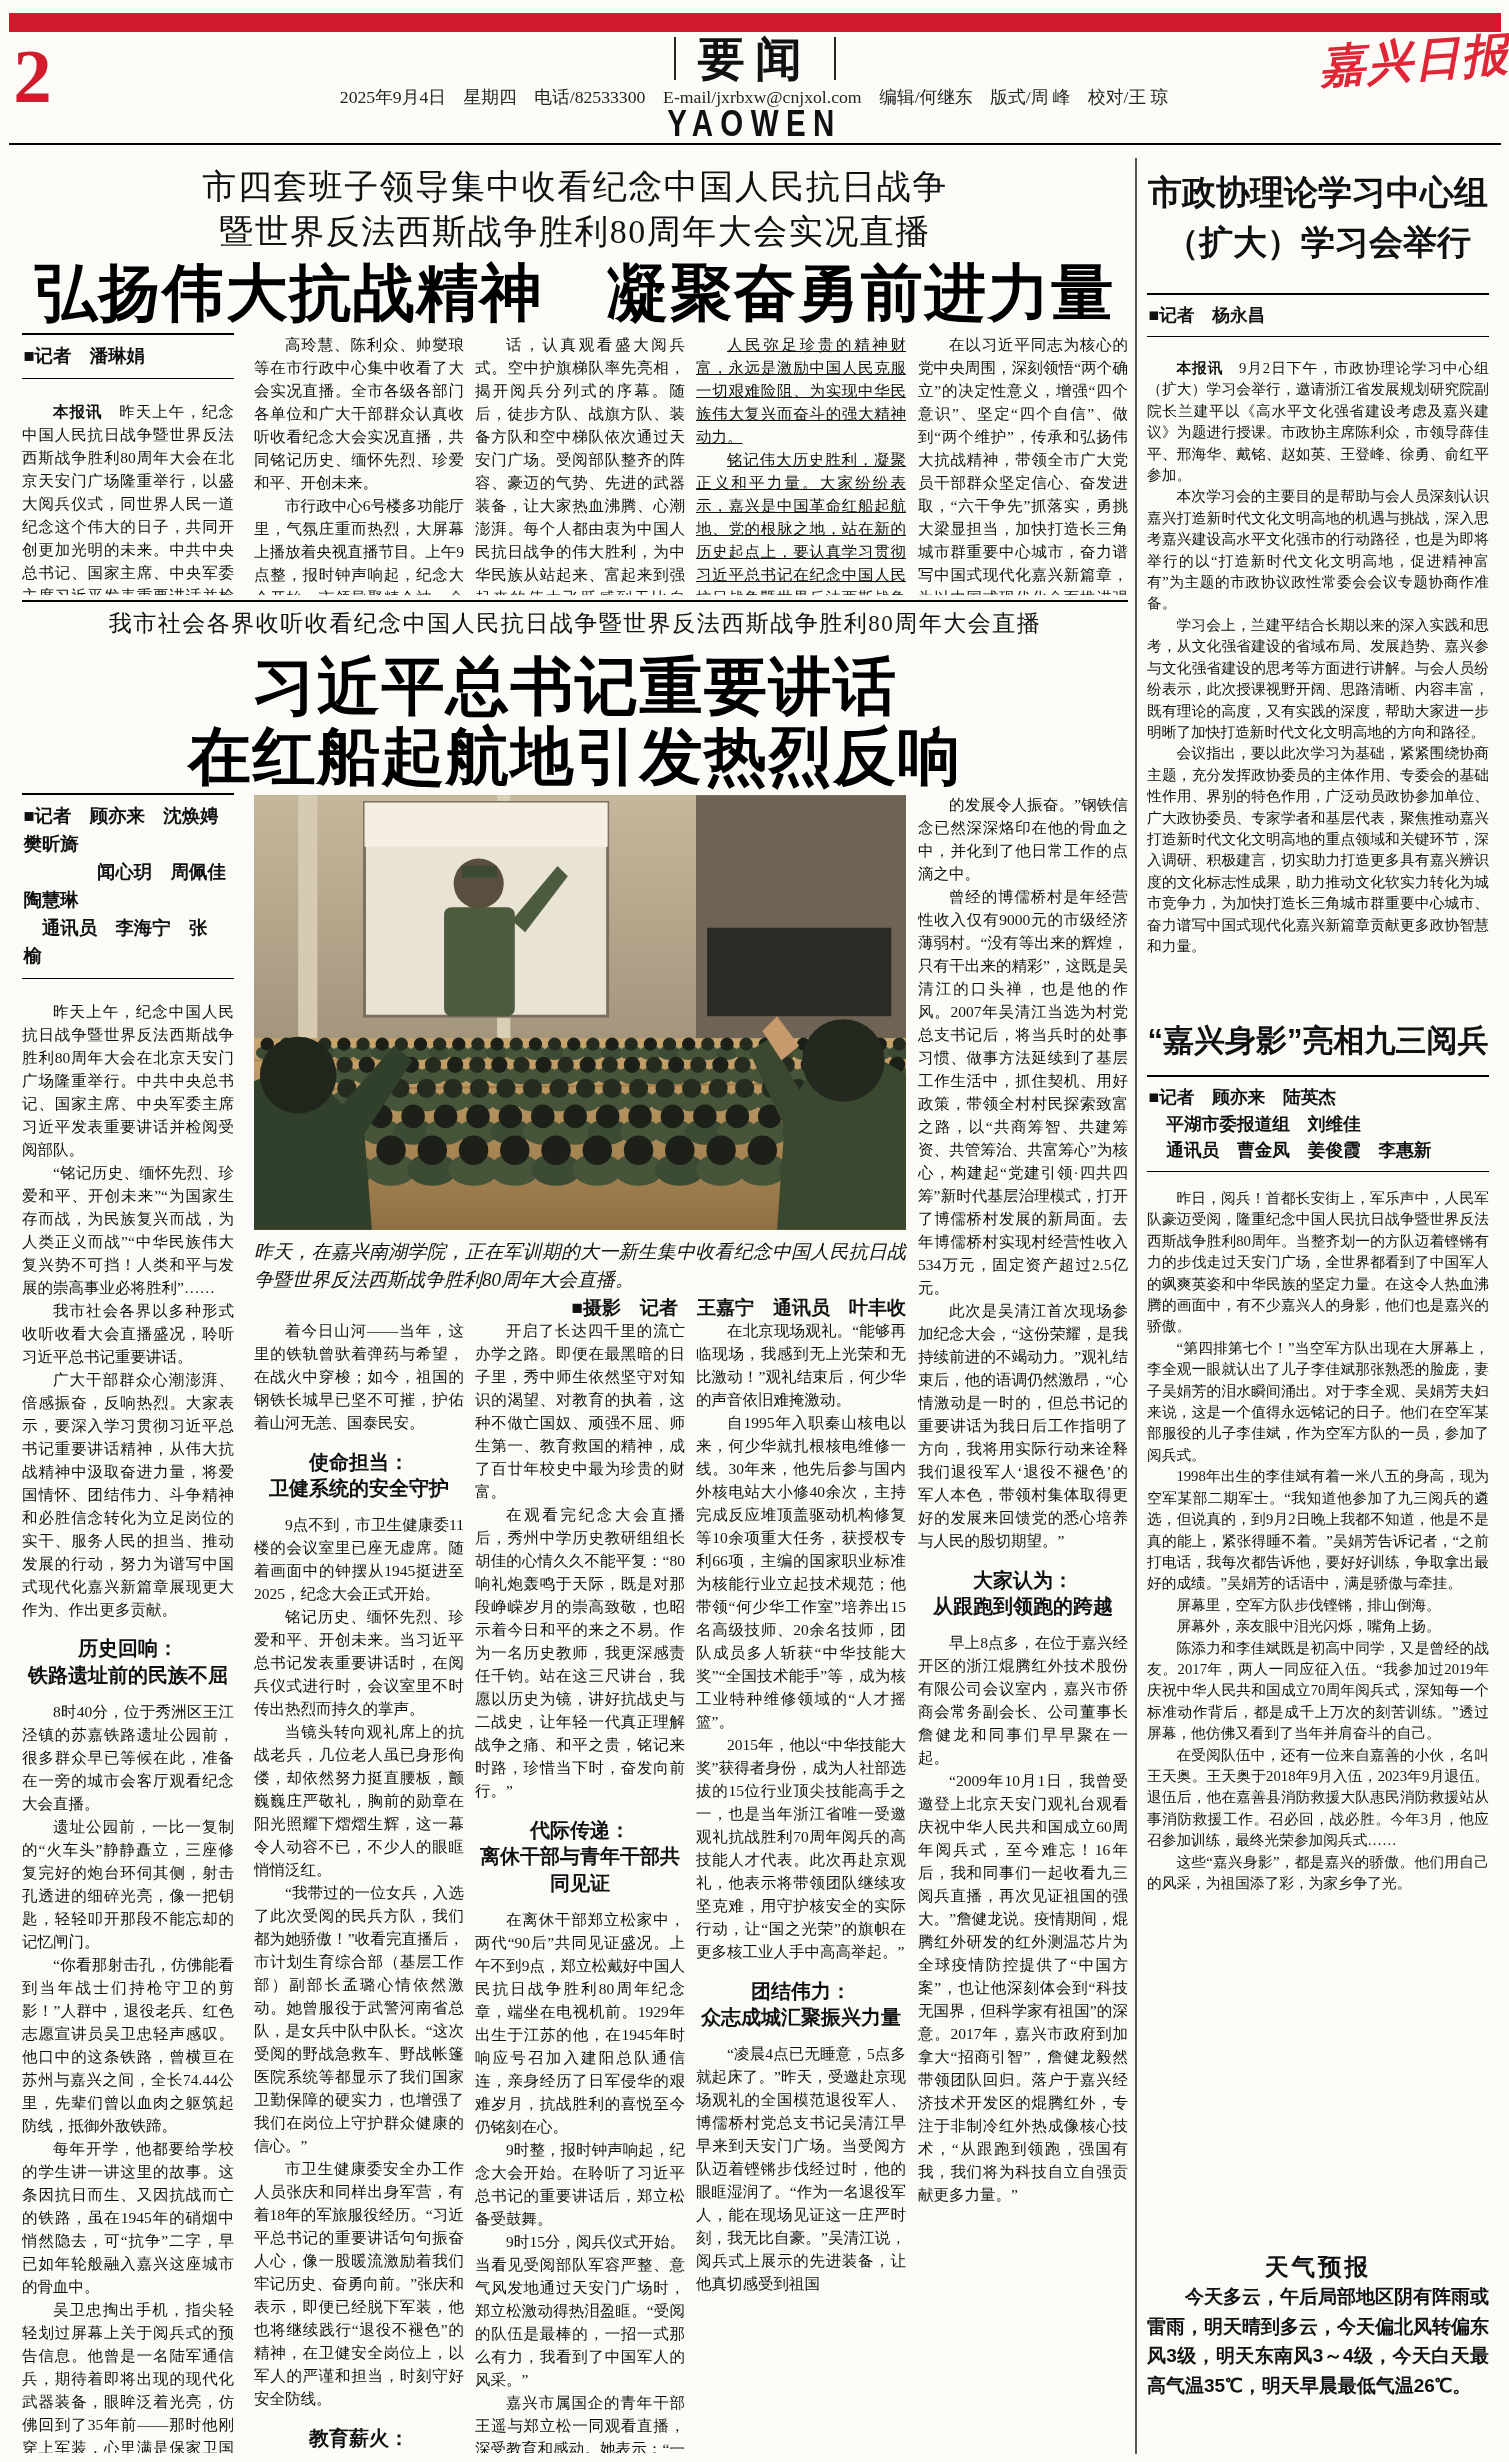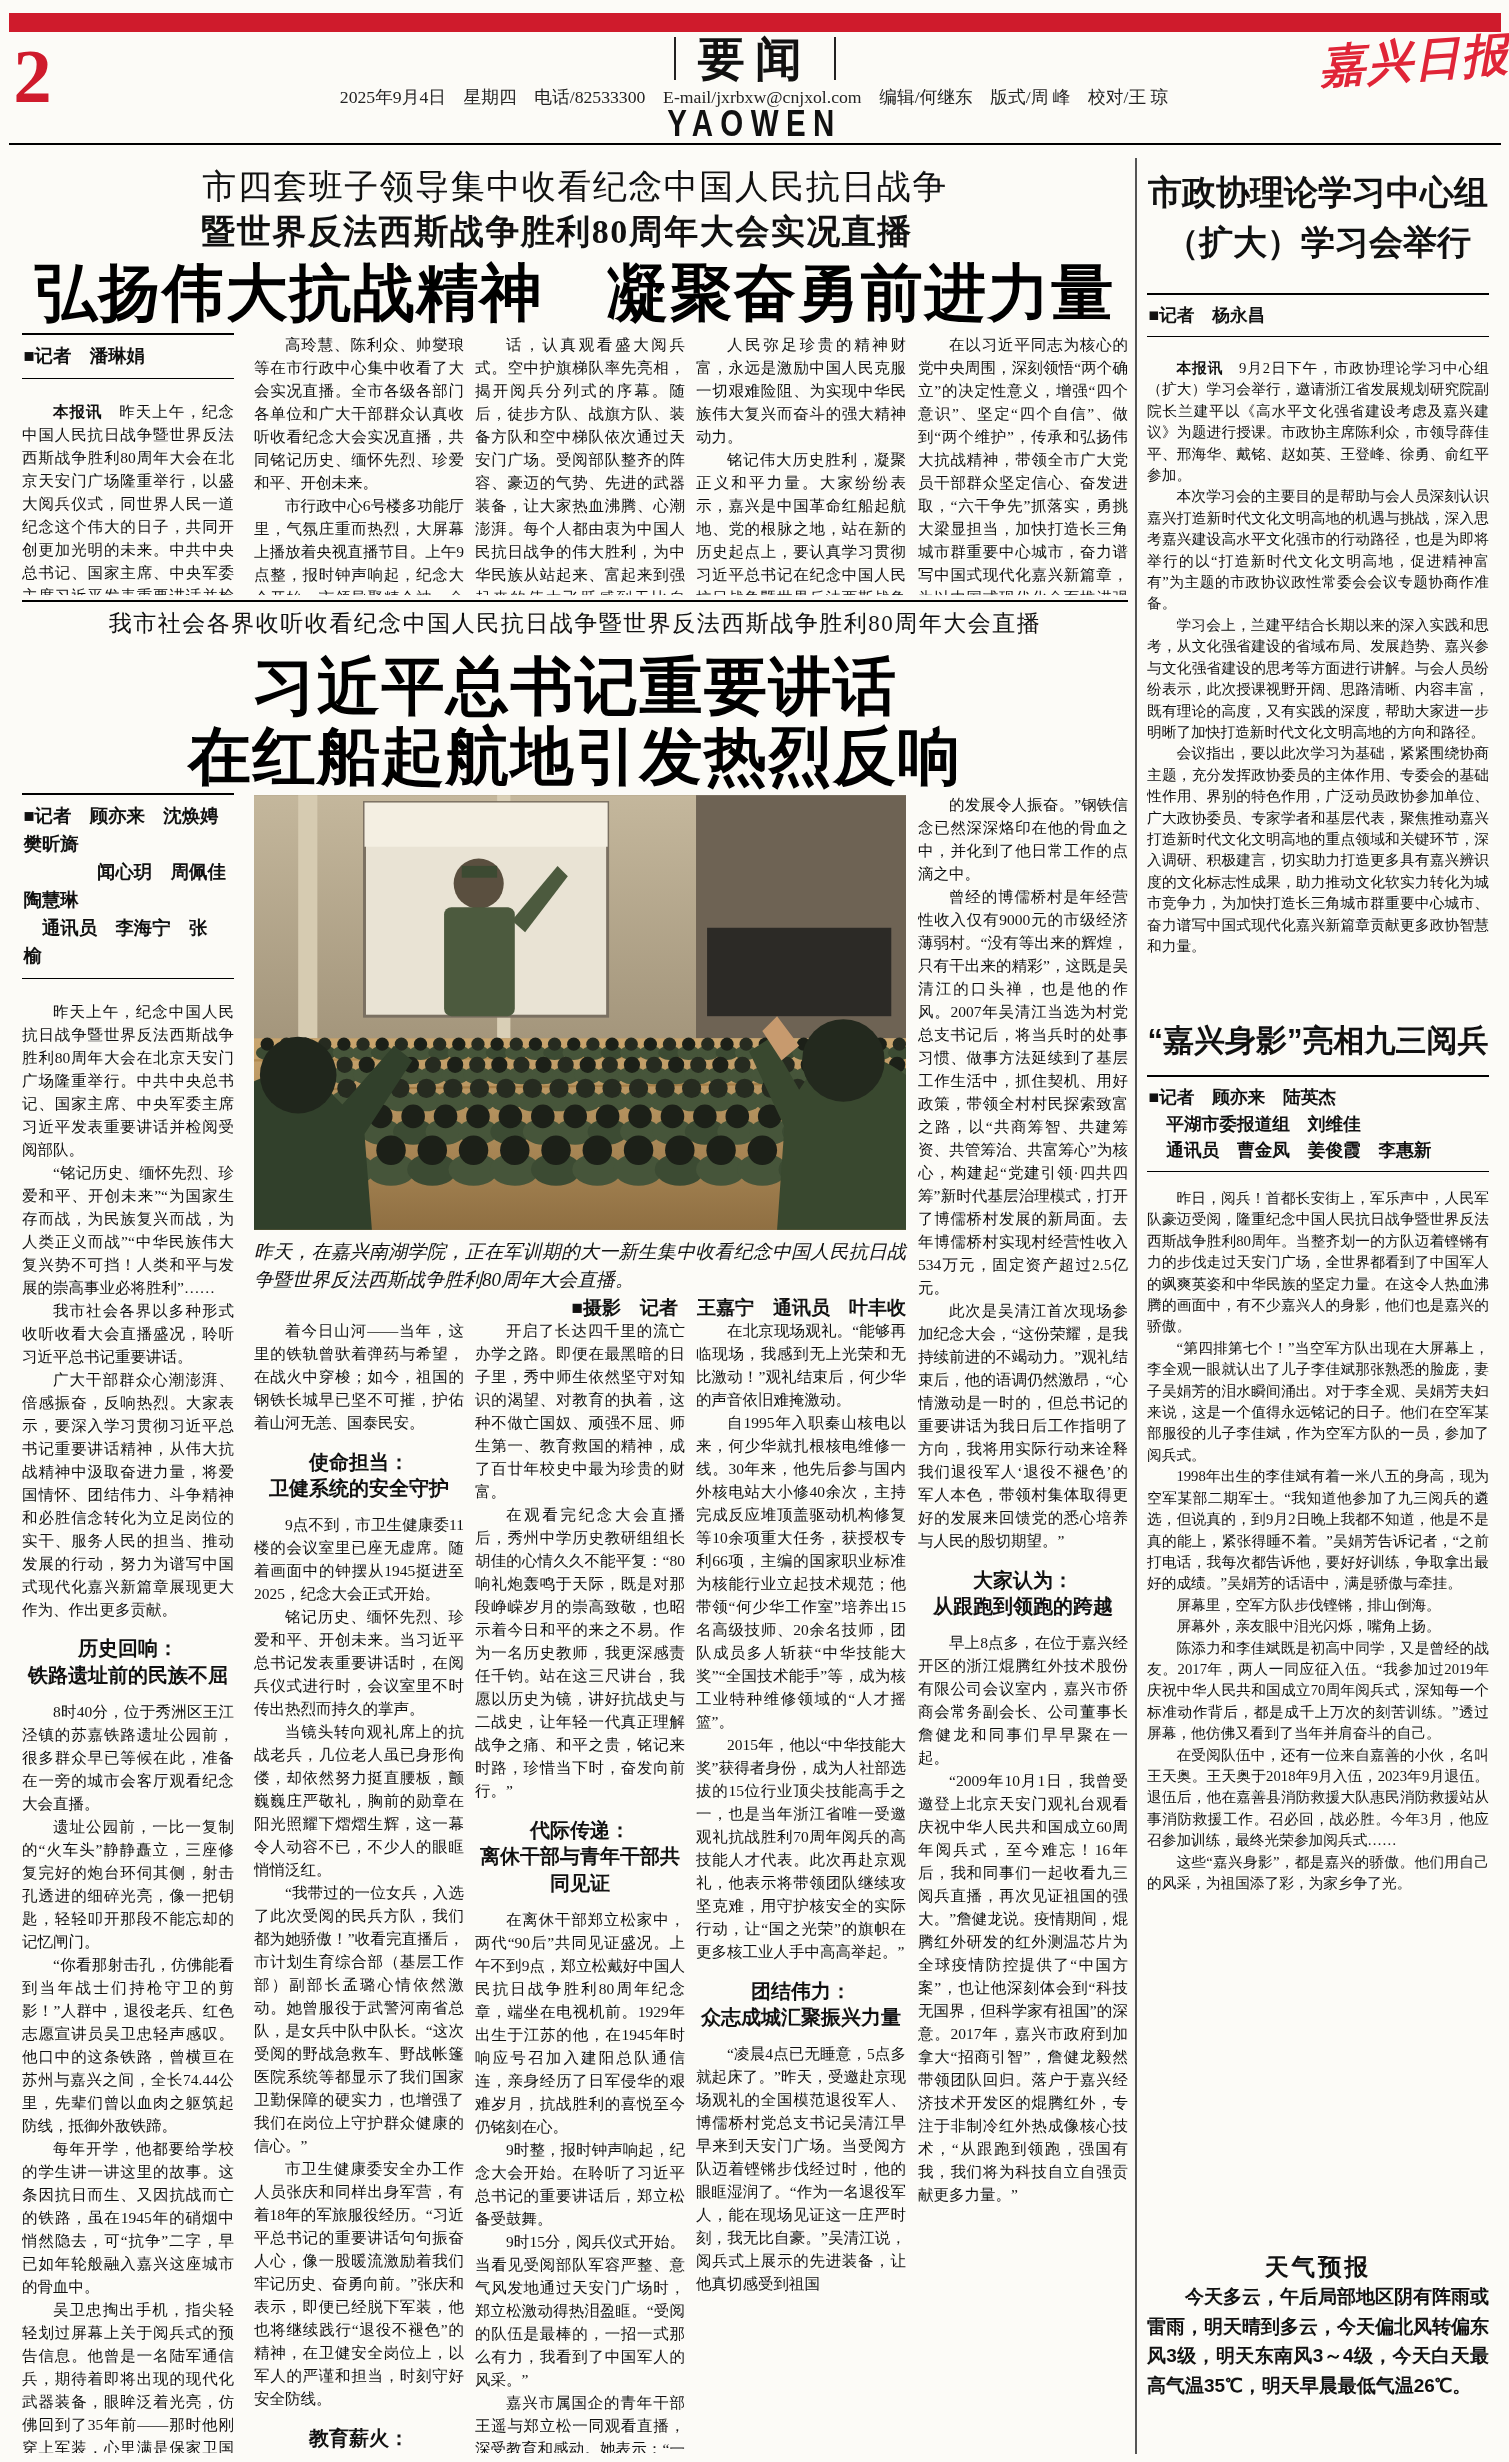--- a/index.html
+++ b/index.html
@@ -54,37 +54,37 @@
     <div class="vbar"></div>
   </div>
   <div class="abs dateline" style="left:312px;top:87px;width:884px;">2025年9月4日　星期四　电话/82533300　E-mail/jxrbxw@cnjxol.com　编辑/何继东　版式/周 峰　校对/王 琼</div>
   <div class="abs yaowen" style="left:607px;top:108px;width:295px;">YAOWEN</div>
   <div class="abs logo" style="left:1319px;top:38px;">嘉兴日报</div>
 
   <div class="abs hrule" style="left:8.8px;top:143px;width:1492px;height:2.2px;"></div>
   <div class="abs vrule" style="left:1135px;top:158px;width:1.5px;height:2296px;"></div>
 
   <div class="abs kicker" style="left:22px;top:167px;width:1106px;">市四套班子领导集中收看纪念中国人民抗日战争</div>
-  <div class="abs kicker" style="left:4px;top:212px;width:1106px;font-weight:bold;">暨世界反法西斯战争胜利80周年大会实况直播</div>
+  <div class="abs kicker" style="left:22px;top:212px;width:1106px;">暨世界反法西斯战争胜利80周年大会实况直播</div>
   <div class="abs bighead" style="left:22px;top:259px;width:1106px;">弘扬伟大抗战精神　凝聚奋勇前进力量</div>
 
   <div class="col" style="left:22px;top:333px;width:212px;height:262px;">
     <div class="bylinebox">■记者　潘琳娟</div>
     <div>
         <p class="para"><strong>本报讯</strong>　昨天上午，纪念中国人民抗日战争暨世界反法西斯战争胜利80周年大会在北京天安门广场隆重举行，以盛大阅兵仪式，同世界人民一道纪念这个伟大的日子，共同开创更加光明的未来。中共中央总书记、国家主席、中央军委主席习近平发表重要讲话并检阅受阅部队。按照市委统一安排，市领导陈伟、</p>
       </div>
   </div>
   <div class="col" style="left:254px;top:333px;width:210px;height:262px;">
       <p class="para">高玲慧、陈利众、帅燮琅等在市行政中心集中收看了大会实况直播。全市各级各部门各单位和广大干部群众认真收听收看纪念大会实况直播，共同铭记历史、缅怀先烈、珍爱和平、开创未来。</p>
       <p class="para">市行政中心6号楼多功能厅里，气氛庄重而热烈，大屏幕上播放着央视直播节目。上午9点整，报时钟声响起，纪念大会开始。市领导聚精会神、全神贯注，仔细聆听习近平总书记重要讲</p>
     </div>
   <div class="col" style="left:475px;top:333px;width:210px;height:262px;">
       <p class="para">话，认真观看盛大阅兵式。空中护旗梯队率先亮相，揭开阅兵分列式的序幕。随后，徒步方队、战旗方队、装备方队和空中梯队依次通过天安门广场。受阅部队整齐的阵容、豪迈的气势、先进的武器装备，让大家热血沸腾、心潮澎湃。每个人都由衷为中国人民抗日战争的伟大胜利，为中华民族从站起来、富起来到强起来的伟大飞跃感到无比自豪。大家认为，伟大抗战精神，是中国</p>
     </div>
-  <div class="col" style="left:696px;top:333px;width:210px;height:262px;">
+  <div class="col" style="left:696px;top:333px;width:210px;height:262px;text-decoration:underline;">
       <p class="para">人民弥足珍贵的精神财富，永远是激励中国人民克服一切艰难险阻、为实现中华民族伟大复兴而奋斗的强大精神动力。</p>
       <p class="para">铭记伟大历史胜利，凝聚正义和平力量。大家纷纷表示，嘉兴是中国革命红船起航地、党的根脉之地，站在新的历史起点上，要认真学习贯彻习近平总书记在纪念中国人民抗日战争暨世界反法西斯战争胜利80周年大会上的重要讲话精神，更加紧密地团结</p>
     </div>
   <div class="col" style="left:918px;top:333px;width:210px;height:262px;">
       <p class="para">在以习近平同志为核心的党中央周围，深刻领悟“两个确立”的决定性意义，增强“四个意识”、坚定“四个自信”、做到“两个维护”，传承和弘扬伟大抗战精神，带领全市广大党员干部群众坚定信心、奋发进取，“六干争先”抓落实，勇挑大梁显担当，加快打造长三角城市群重要中心城市，奋力谱写中国式现代化嘉兴新篇章，为以中国式现代化全面推进强国建设、民族复兴伟业贡献更多力量。</p>
     </div>
 
   <div class="abs hrule" style="left:22px;top:600px;width:1106px;height:1.5px;"></div>
 
   <div class="abs kicker small" style="left:22px;top:610px;width:1106px;">我市社会各界收听收看纪念中国人民抗日战争暨世界反法西斯战争胜利80周年大会直播</div>

